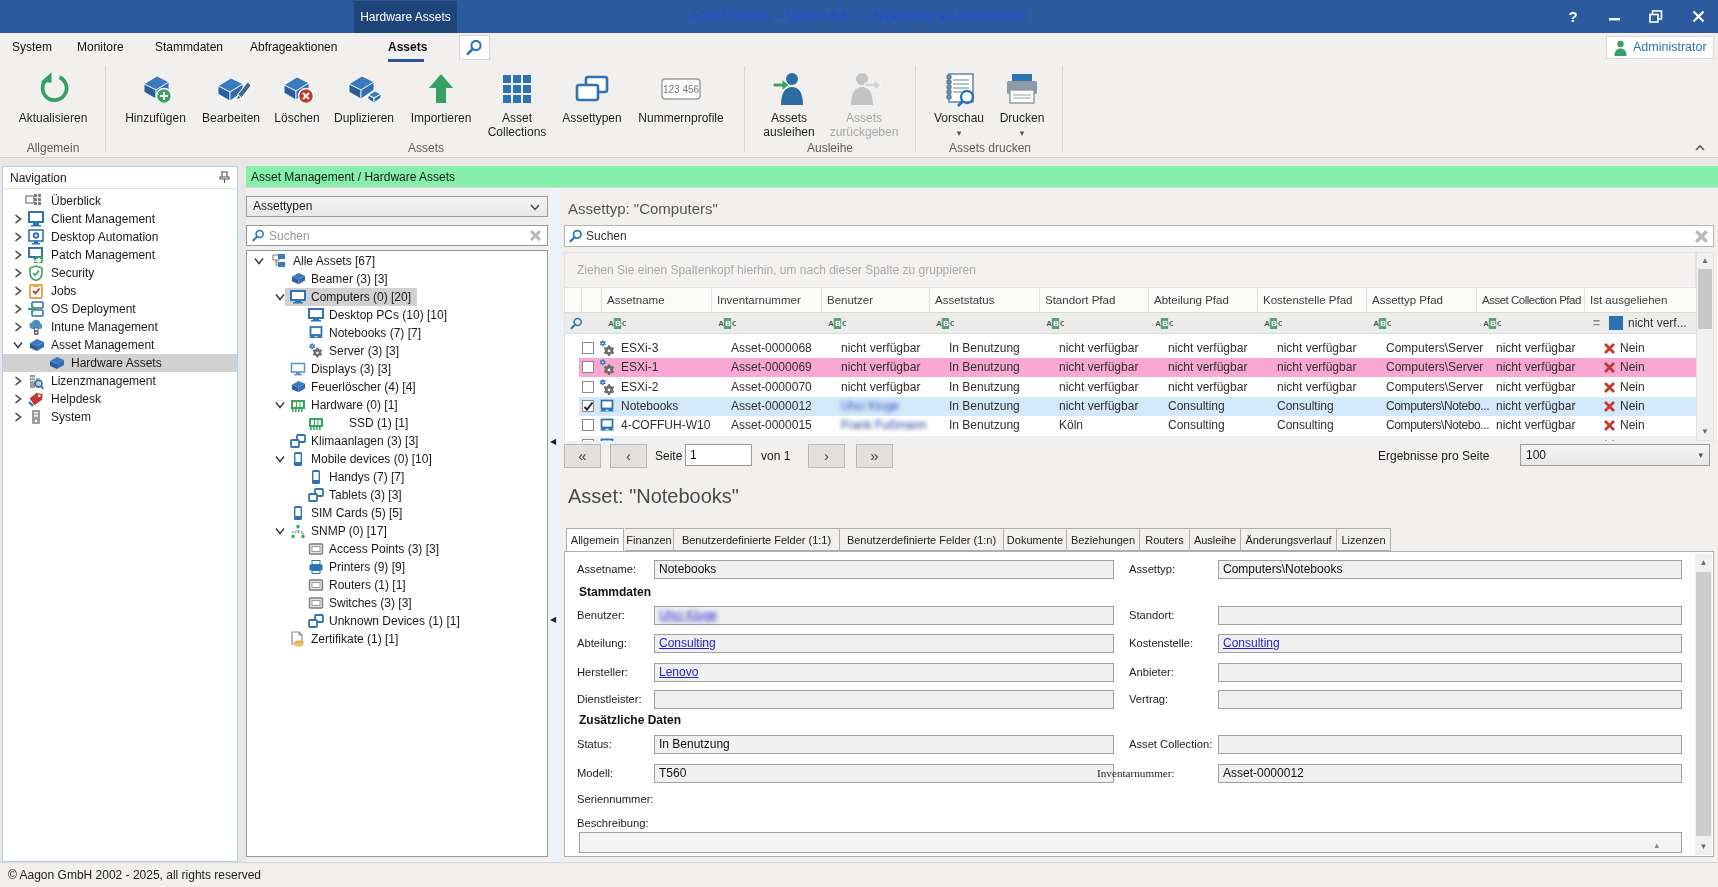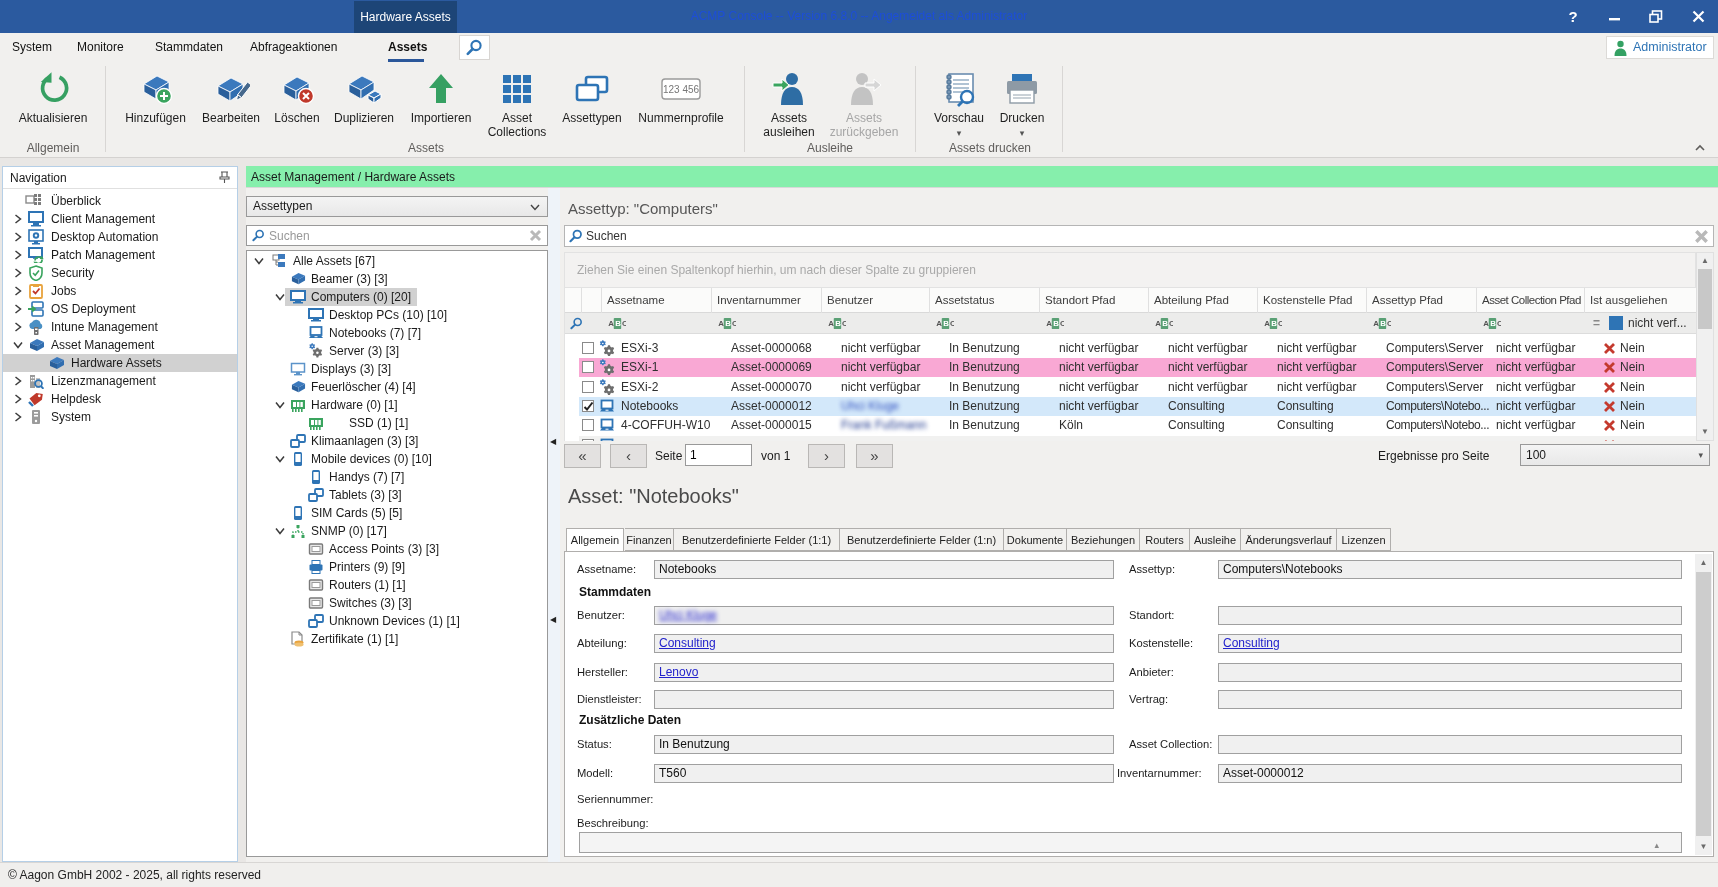--- a/index.html
+++ b/index.html
@@ -969,21 +969,21 @@
     <div class="finput" style="left:89px;top:138px;width:460px;"></div>
     <div class="flabel" style="left:564px;top:141px;">Vertrag:</div>
     <div class="finput" style="left:653px;top:138px;width:464px;"></div>
     <div class="fhead" style="left:14px;top:161px;">Zusätzliche Daten</div>
     <div class="flabel" style="left:12px;top:186px;">Status:</div>
     <div class="finput" style="left:89px;top:183px;width:460px;">In Benutzung</div>
     <div class="flabel" style="left:564px;top:186px;">Asset Collection:</div>
     <div class="finput" style="left:653px;top:183px;width:464px;"></div>
     <div class="flabel" style="left:12px;top:215px;">Modell:</div>
     <div class="finput" style="left:89px;top:212px;width:460px;">T560</div>
-    <div class="flabel" style="left:552px;top:215px;">Inventarnummer:</div>
+    <div class="flabel" style="left:532px;top:215px;font-family:Liberation Serif, serif;">Inventarnummer:</div>
     <div class="finput" style="left:653px;top:212px;width:464px;">Asset-0000012</div>
     <div class="flabel" style="left:12px;top:241px;">Seriennummer:</div>
     <div class="flabel" style="left:12px;top:265px;">Beschreibung:</div>
     <div class="finput" style="left:14px;top:280px;width:1103px;height:21px;background:#f4f4f4;">
         <span style="position:absolute;right:22px;top:4px;color:#888;font-size:9px;">▴</span>
       </div>
     <div style="position:absolute;left:1130px;top:2px;width:17px;height:301px;background:#f0f0f0;">
       <div style="position:absolute;left:0;top:0;width:17px;height:17px;text-align:center;color:#6a6a6a;font-size:8px;line-height:17px;">▲</div>
       <div style="position:absolute;left:1px;top:18px;width:15px;height:264px;background:#cdcdcd;"></div>
       <div style="position:absolute;left:0;bottom:0;width:17px;height:17px;text-align:center;color:#6a6a6a;font-size:8px;line-height:17px;">▼</div>

